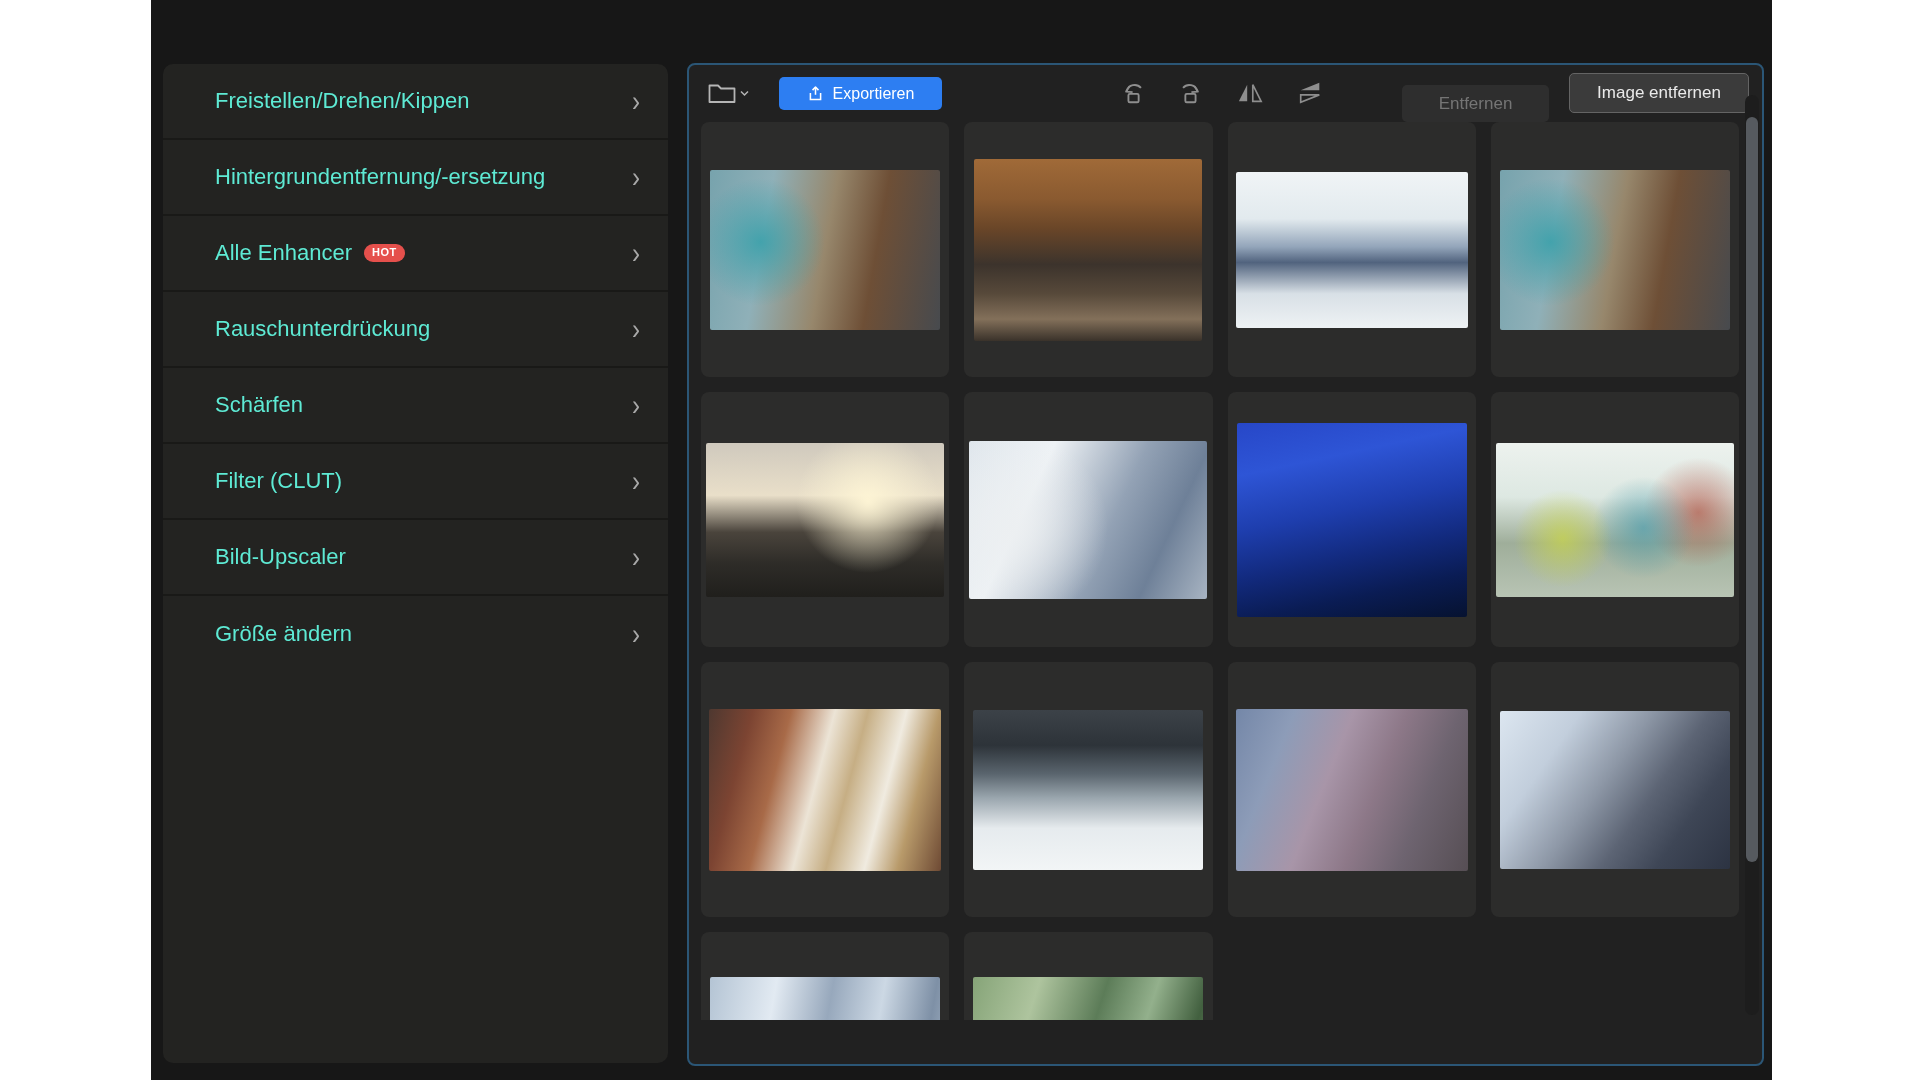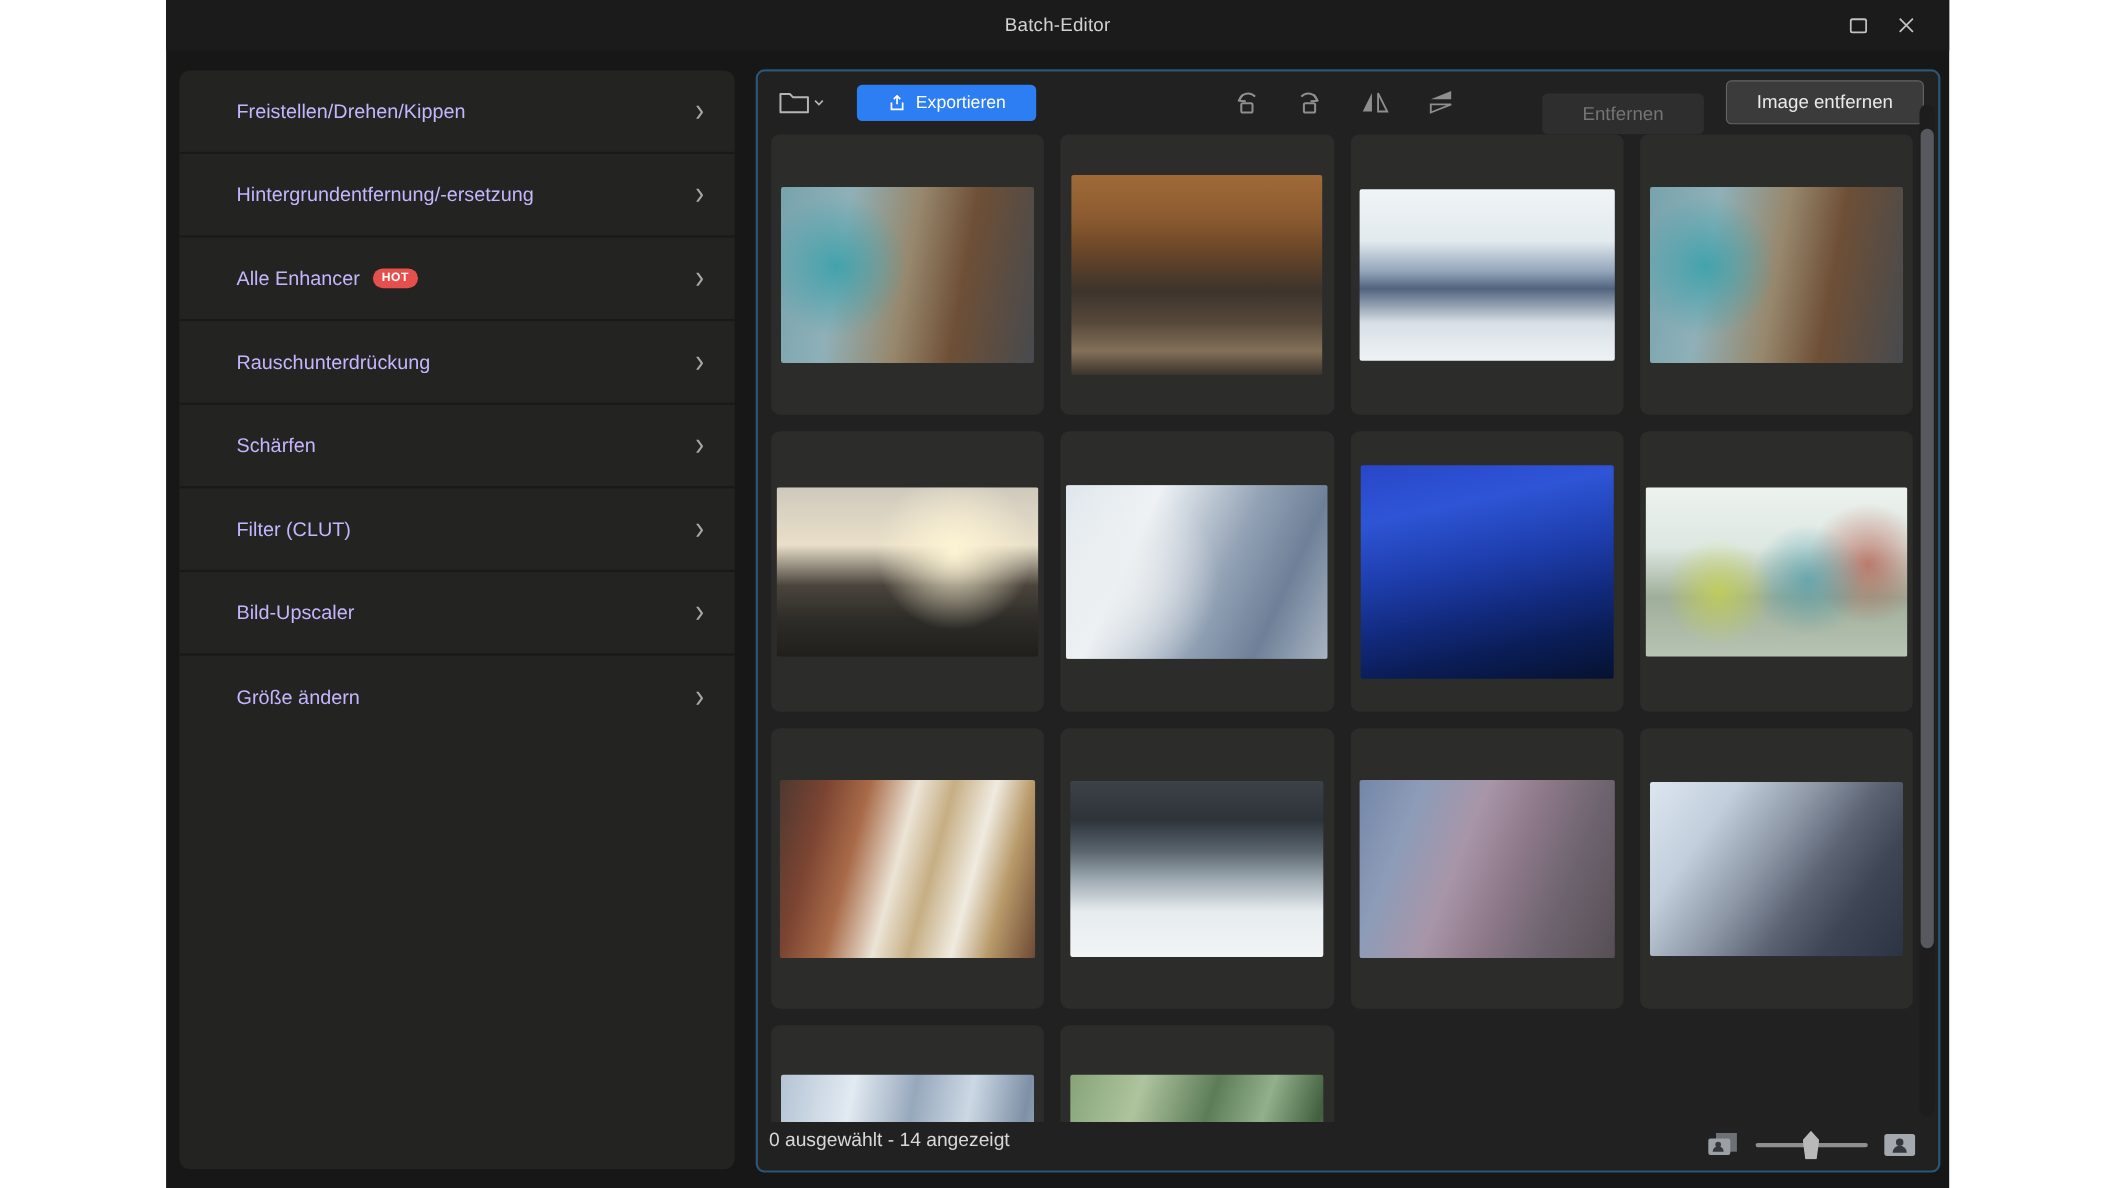--- a/index.html
+++ b/index.html
@@ -16,21 +16,21 @@
     justify-content:center;cursor:pointer;}
   .win-btn.maximize{right:68px;}
   .win-btn.close{right:24px;}
 
   
   .sidebar{position:absolute;left:12px;top:64px;width:505px;height:999px;background:#232321;
     border-radius:10px;overflow:hidden;}
   .side-item{position:relative;height:76px;display:flex;align-items:center;padding:0 28px 0 52px;
     border-bottom:2px solid #191917;cursor:pointer;}
   .side-item:last-child{border-bottom:none;gap:32px;}
-  .side-label{color:#c4b5fd;font-size:18px;}
+  .side-label{color:#5eead4;font-size:22px;}
   .hot-badge{display:inline-block;margin-left:12px;background:var(--hot-badge,#e5504c);color:#fff;
     font-size:11px;font-weight:bold;letter-spacing:.5px;padding:3px 8px 4px;border-radius:10px;line-height:1;}
   .side-chevron{margin-left:auto;color:#a8a8a8;font-size:24px;line-height:1;transform:scaleY(1.25);}
 
   
   .main-panel{position:absolute;left:536px;top:63px;width:1077px;height:1003px;background:#212121;
     border:2px solid var(--panel-border,#2b5676);border-radius:8px;}
 
   
   .toolbar{position:absolute;left:0;top:0;width:100%;height:56px;}
@@ -71,33 +71,20 @@
   .scrollbar{position:absolute;left:1056px;top:30px;width:14px;height:920px;background:#1d1d1d;
     border-radius:7px;}
   .scroll-thumb{position:absolute;left:1px;top:22px;width:12px;height:745px;background:#565a5f;
     border-radius:6px;cursor:grab;}
 </style>
 </head>
 <body>
 
 <div class="app-window">
 
-  <div class="titlebar">
-    <div class="title">Batch-Editor</div>
-    <div class="win-btn maximize">
-      <svg width="17" height="15">
-        <rect x="1.5" y="1.5" width="14" height="12" rx="1.5" fill="none" stroke="#c2c2c2" stroke-width="1.6"></rect>
-      </svg>
-    </div>
-    <div class="win-btn close">
-      <svg width="16" height="16">
-        <path d="M2 2 L14 14 M14 2 L2 14" stroke="#c2c2c2" stroke-width="1.6" fill="none"></path>
-      </svg>
-    </div>
-  </div>
 
   <div class="sidebar">
       <div class="side-item">
       <span class="side-label">Freistellen/Drehen/Kippen</span>
 
       <span class="side-chevron">›</span>
     </div>
       <div class="side-item">
       <span class="side-label">Hintergrundentfernung/-ersetzung</span>
 
@@ -227,42 +214,18 @@
       </div>
           <div class="card">
         <div class="photo" style="width: 230px; height: 166px; background: linear-gradient(100deg, rgb(180, 196, 212) 0%, rgb(226, 234, 242) 26%, rgb(151, 168, 188) 48%, rgb(204, 216, 228) 68%, rgb(126, 144, 166) 88%, rgb(168, 184, 200) 100%);"></div>
       </div>
           <div class="card">
         <div class="photo" style="width: 230px; height: 166px; background: linear-gradient(108deg, rgb(134, 164, 120) 0%, rgb(174, 196, 158) 24%, rgb(92, 124, 88) 48%, rgb(147, 176, 140) 66%, rgb(66, 96, 63) 84%, rgb(108, 136, 102) 100%);"></div>
       </div>
         </div>
     </div>
 
-    <div class="statusbar">
-      <div class="status-text">0 ausgewählt - 14 angezeigt</div>
-      <div class="zoom-controls">
-        <div class="size-icon">
-          <svg width="32" height="26" viewBox="0 0 32 26">
-            <rect x="10" y="2" width="19" height="17" fill="#6d7175"></rect>
-            <rect x="3" y="7" width="20" height="15" rx="2" fill="#9aa0a5"></rect>
-            <circle cx="12" cy="12.5" r="2.6" fill="#35383c"></circle>
-            <path d="M7 19 a5 5 0 0 1 10 0 z" fill="#35383c"></path>
-          </svg>
-        </div>
-        <div class="zoom-slider">
-          <div class="zoom-track"></div>
-          <div class="zoom-thumb" style="left: 42%;"></div>
-        </div>
-        <div class="size-icon">
-          <svg width="30" height="24" viewBox="0 0 30 24">
-            <rect x="1" y="2" width="28" height="20" rx="2.5" fill="#a3a9ae"></rect>
-            <circle cx="15" cy="9.5" r="3.4" fill="#35383c"></circle>
-            <path d="M8.5 19 a6.5 6.5 0 0 1 13 0 z" fill="#35383c"></path>
-          </svg>
-        </div>
-      </div>
-    </div>
 
     <div class="scrollbar">
       <div class="scroll-thumb"></div>
     </div>
   </div>
 </div>
 
 </body></html>

